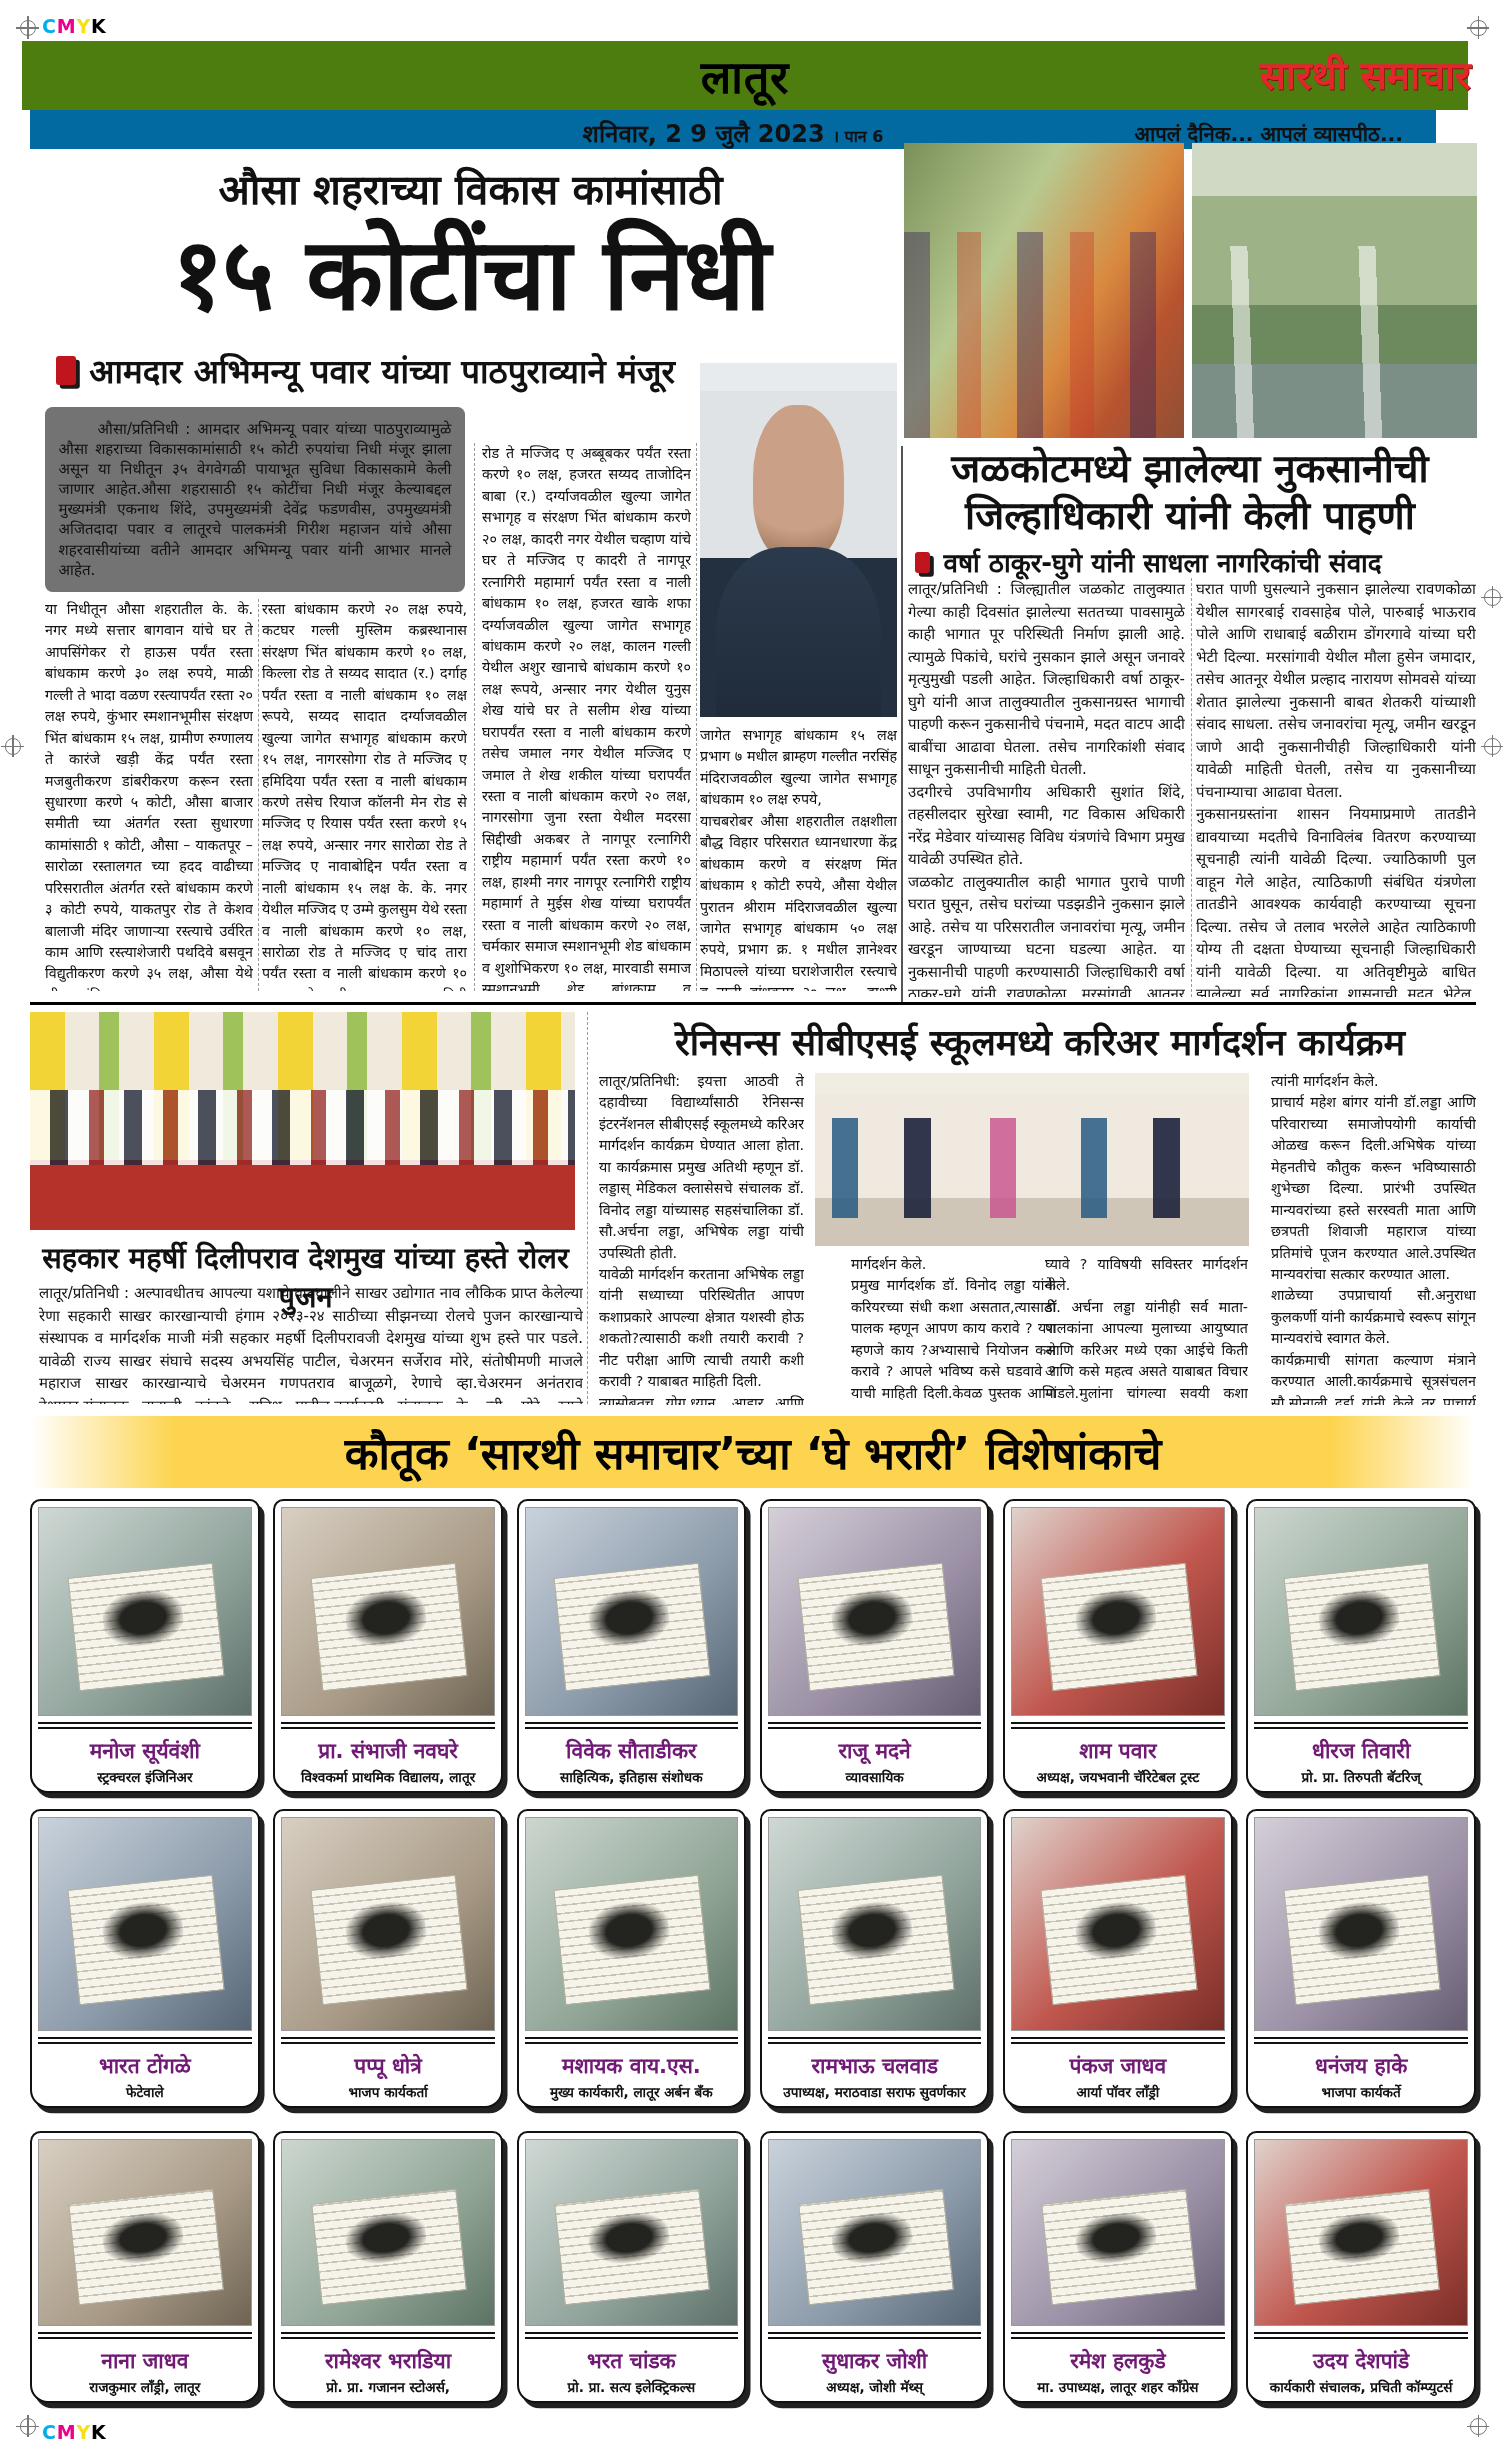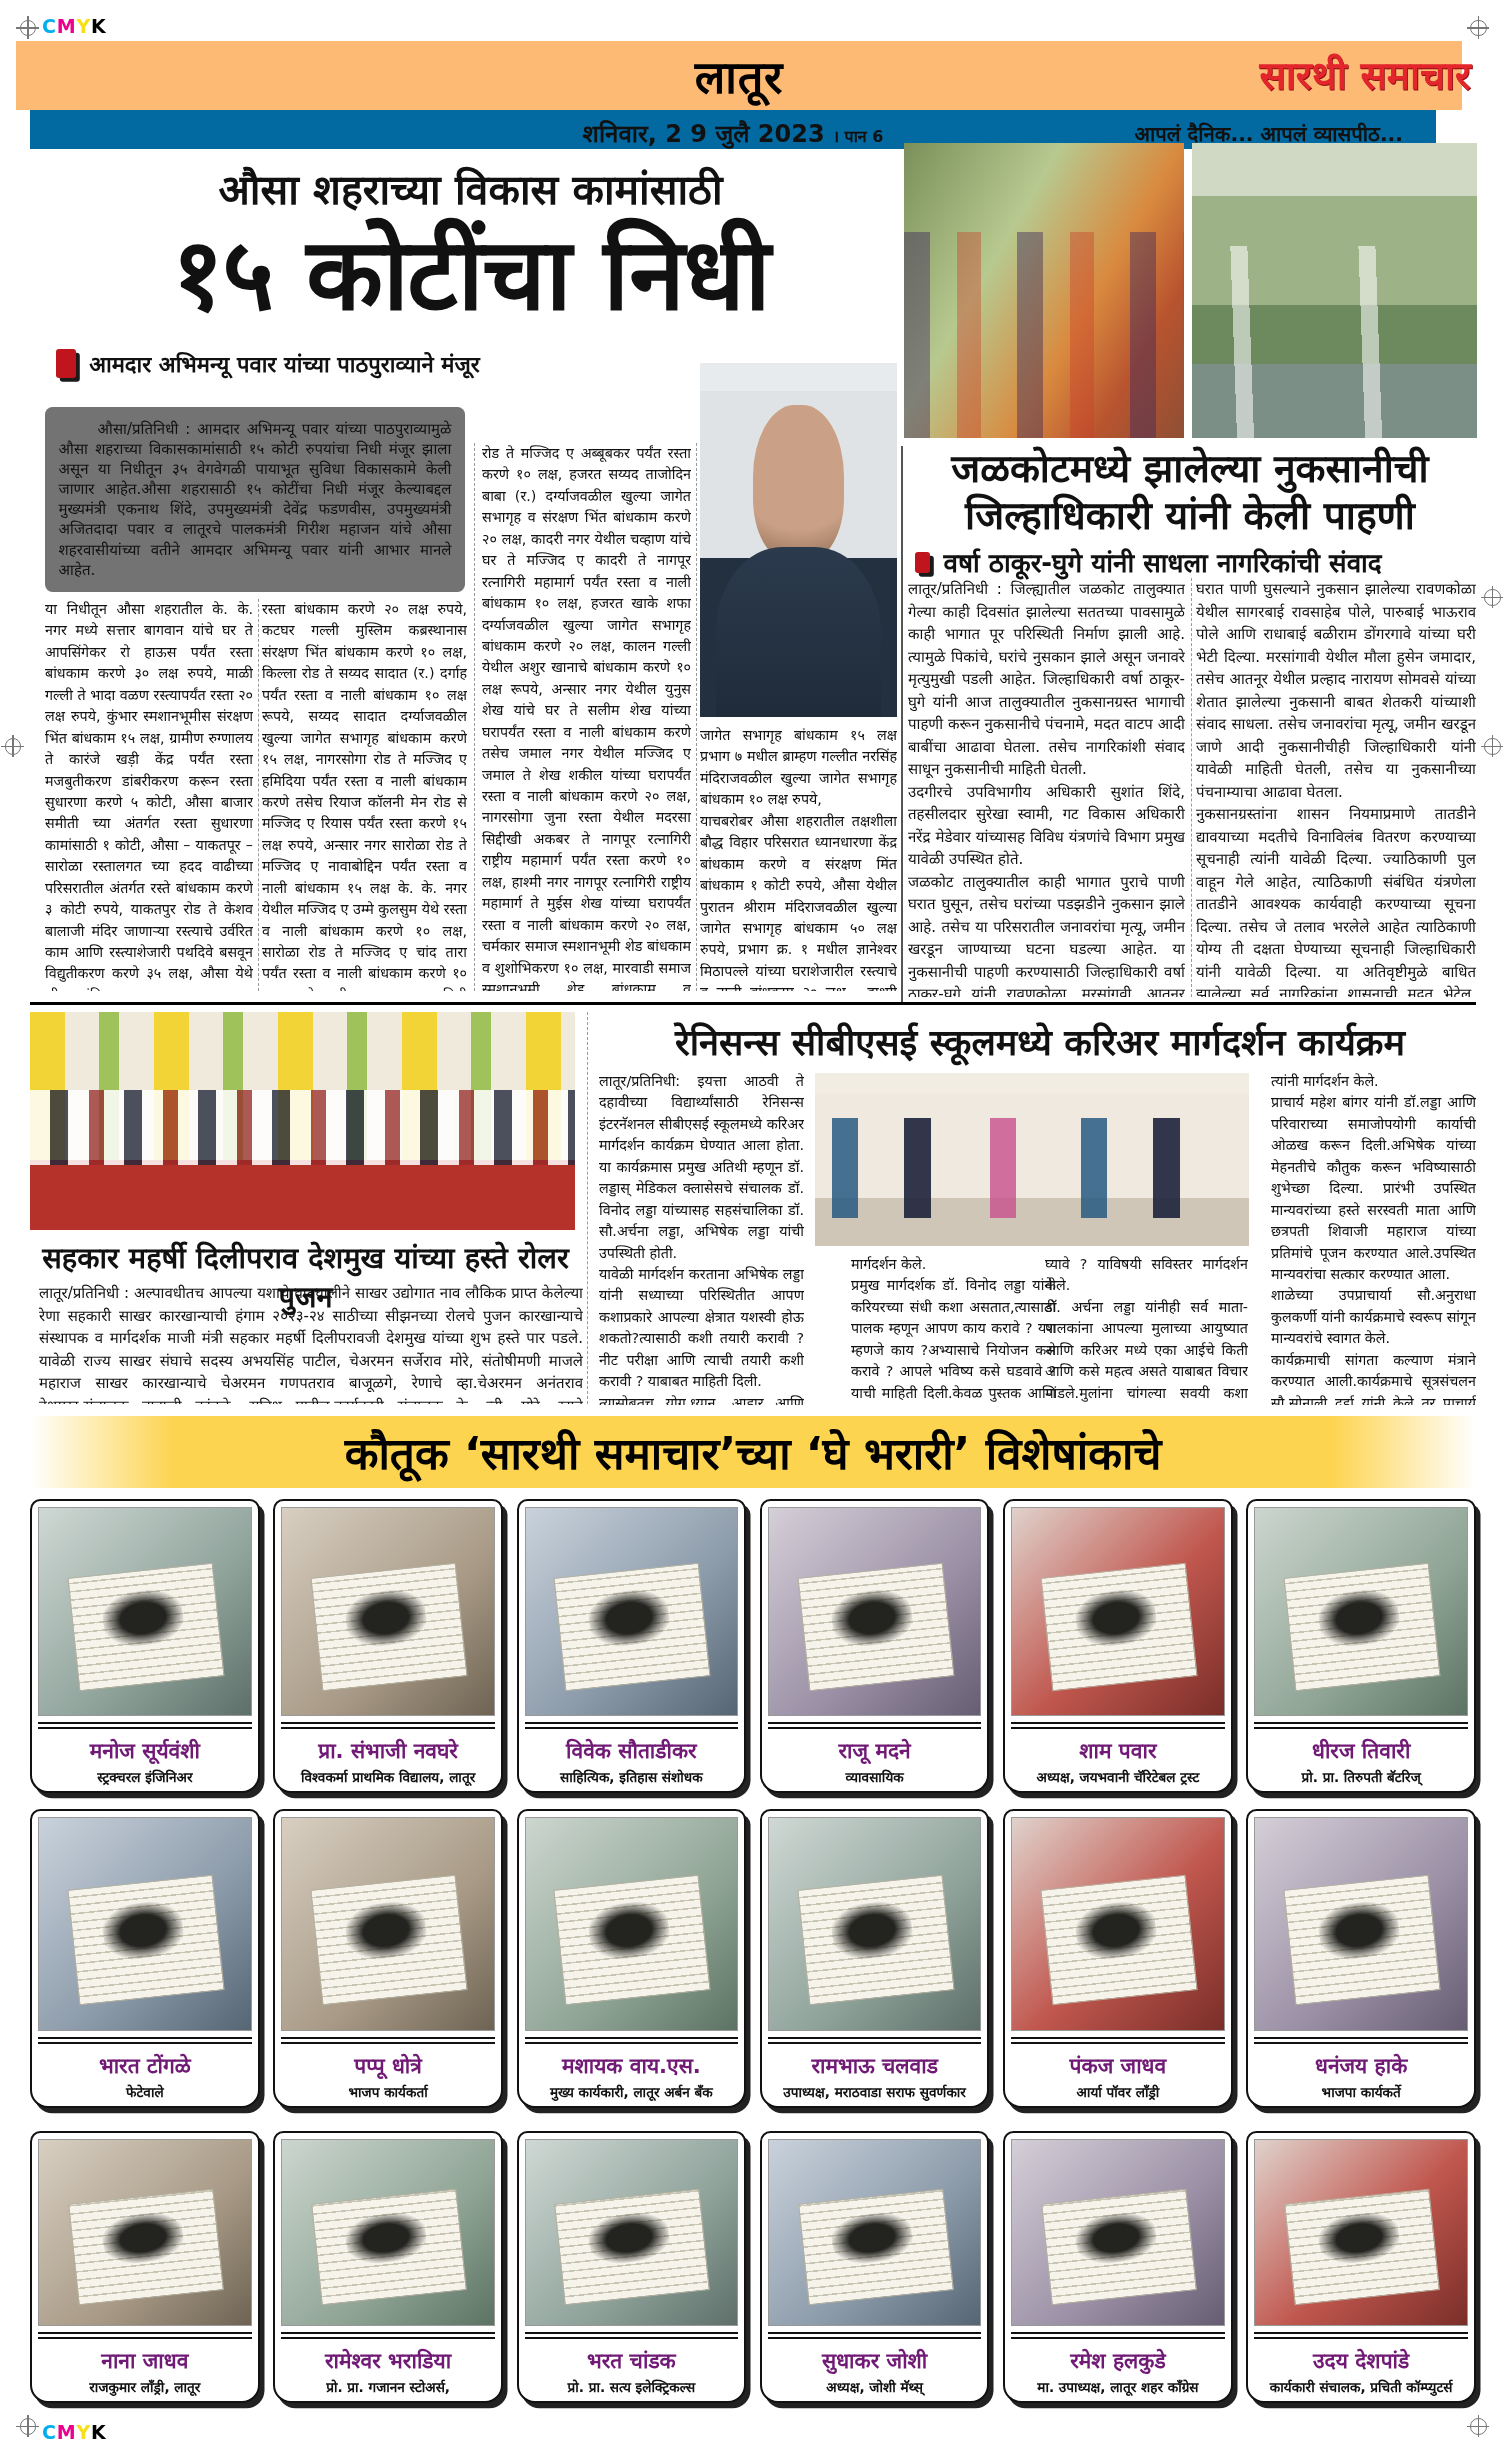--- a/index.html
+++ b/index.html
@@ -14,41 +14,41 @@
   .reg { position:absolute; width:16.6px; height:16.6px; border:1.5px solid #777; border-radius:50%; }
   .reg::before, .reg::after { content:""; position:absolute; background:#777; }
   .reg::before { left:50%; top:-4.5px; width:1.5px; height:22.6px; margin-left:-0.8px; }
   .reg::after  { top:50%; left:-4.5px; height:1.5px; width:22.6px; margin-top:-0.8px; }
 
   .cmyk { position:absolute; font-size:19px; font-weight:bold; letter-spacing:0.8px; }
   .cmyk span:nth-child(1){color:#00aeef;} .cmyk span:nth-child(2){color:#ec008c;}
   .cmyk span:nth-child(3){color:#f7e017;} .cmyk span:nth-child(4){color:#000;}
 
   
-  .mast-band { left:16px; top:41px; width:1446px; height:69px; background:#fdba74;
+  .mast-band { left:22px; top:41px; width:1446px; height:69px; background:#4d7c0f;
                display:flex; align-items:center; justify-content:center; }
   .city { font-size:45px; font-weight:bold; color:#000; letter-spacing:0.8px; }
   .brand { position:absolute; right:35px; top:47px; font-size:39px; font-weight:bold;
            color:#e3262c; text-shadow:0.8px 0.8px 0 #8a0e12; }
   .date-band { left:30px; top:110px; width:1406px; height:39px; background:#0369a1; }
   .dateline { position:absolute; left:0; right:0; top:6px; text-align:center;
               font-size:24px; font-weight:bold; color:#111; }
   .dateline .pg { font-size:16px; }
   .tagline { position:absolute; right:33px; top:9px; font-size:20.3px; font-weight:bold; color:#111; }
 
   
   .kicker { left:45px; top:160px; width:851px; text-align:center;
             font-size:41px; font-weight:bold; }
   .lead-head { left:45px; top:212px; width:851px; text-align:center;
                font-size:100px; font-weight:bold; letter-spacing:-1.5px; line-height:1.25; }
   .subhead-row { display:flex; align-items:center; gap:13.6px; }
   .bullet { width:19.6px; height:29px; background:#c0151c; border-radius:3px;
             box-shadow:3.8px 3.8px 0 #1a1a1a; flex:0 0 auto; }
   .lead-sub { left:56px; top:348px; width:828px; }
-  .lead-sub .t { font-size:22px; font-weight:bold; }
+  .lead-sub .t { font-size:33px; font-weight:bold; }
   .intro-box { left:45px; top:407px; width:420px; max-height:185px; overflow:hidden;
                background:#737373; border-radius:7.5px; padding:12px 13.6px;
                font-size:15px; line-height:1.34; text-align:justify; }
   .intro-box .ind { display:inline-block; width:39px; }
 
   .bodytext { font-size:14.3px; line-height:1.5; text-align:justify; overflow:hidden;
               white-space:pre-line; }
   .col1 { left:45px;  top:599px; width:208px; height:392px; }
   .col2 { left:262px; top:599px; width:205px; height:392px; }
   .col3 { left:482px; top:443px; width:209px; height:548px; }

